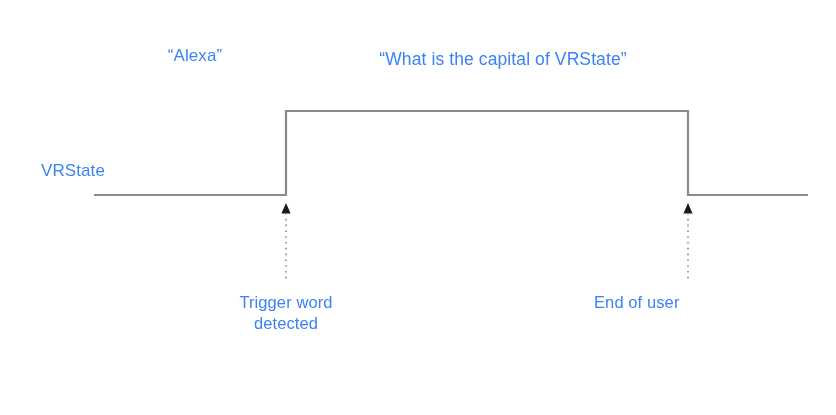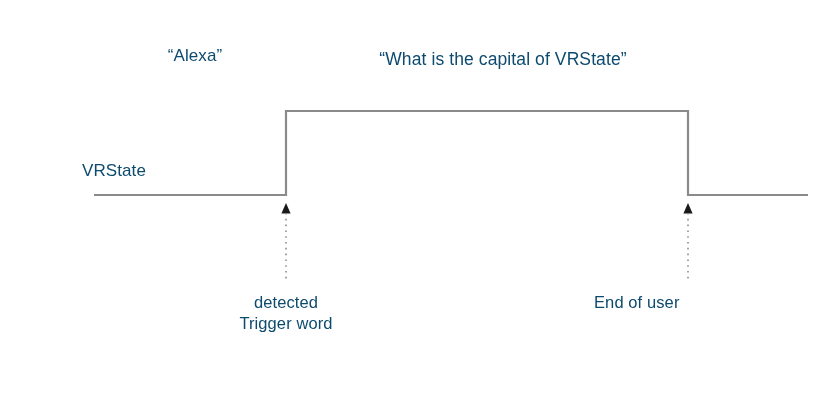--- a/index.html
+++ b/index.html
@@ -21,21 +21,21 @@
   #waveform-svg {
     position: absolute;
     left: 0;
     top: 0;
     width: 836px;
     height: 415px;
     display: block;
   }
   .txt {
     position: absolute;
-    color: #0c4a6e;
+    color: #3b82f6;
     white-space: nowrap;
     line-height: 1.28;
     letter-spacing: 0.1px;
   }
   #utterance-label-alexa {
     left: 0;
     top: 45px;
     width: 390px;
     text-align: center;
     font-size: 17px;
@@ -44,21 +44,21 @@
     left: 312px;
     top: 48px;
     width: 382px;
     text-align: center;
     font-size: 17.5px;
   }
   #signal-name-label {
     left: 0px;
     top: 160px;
     width: 146px;
-    text-align: right;
+    text-align: center;
     font-size: 17px;
   }
   #event-label-trigger {
     left: 190px;
     top: 292px;
     width: 192px;
     text-align: center;
     font-size: 16.5px;
   }
   #event-label-end {
@@ -93,21 +93,21 @@
 
   </svg>
 
   <div class="txt" id="utterance-label-alexa">“Alexa”</div>
 
   <div class="txt" id="utterance-label-question">“What is the capital of VRState”</div>
 
   <div class="txt" id="signal-name-label">VRState</div>
 
   <div class="txt" id="event-label-trigger">
+    <span class="label-line">Trigger word</span>
     <span class="label-line">detected</span>
-    <span class="label-line">Trigger word</span>
   </div>
 
   <div class="txt" id="event-label-end">
     <span class="label-line">End of user</span>
   </div>
 
 </div>
 
 </body></html>

